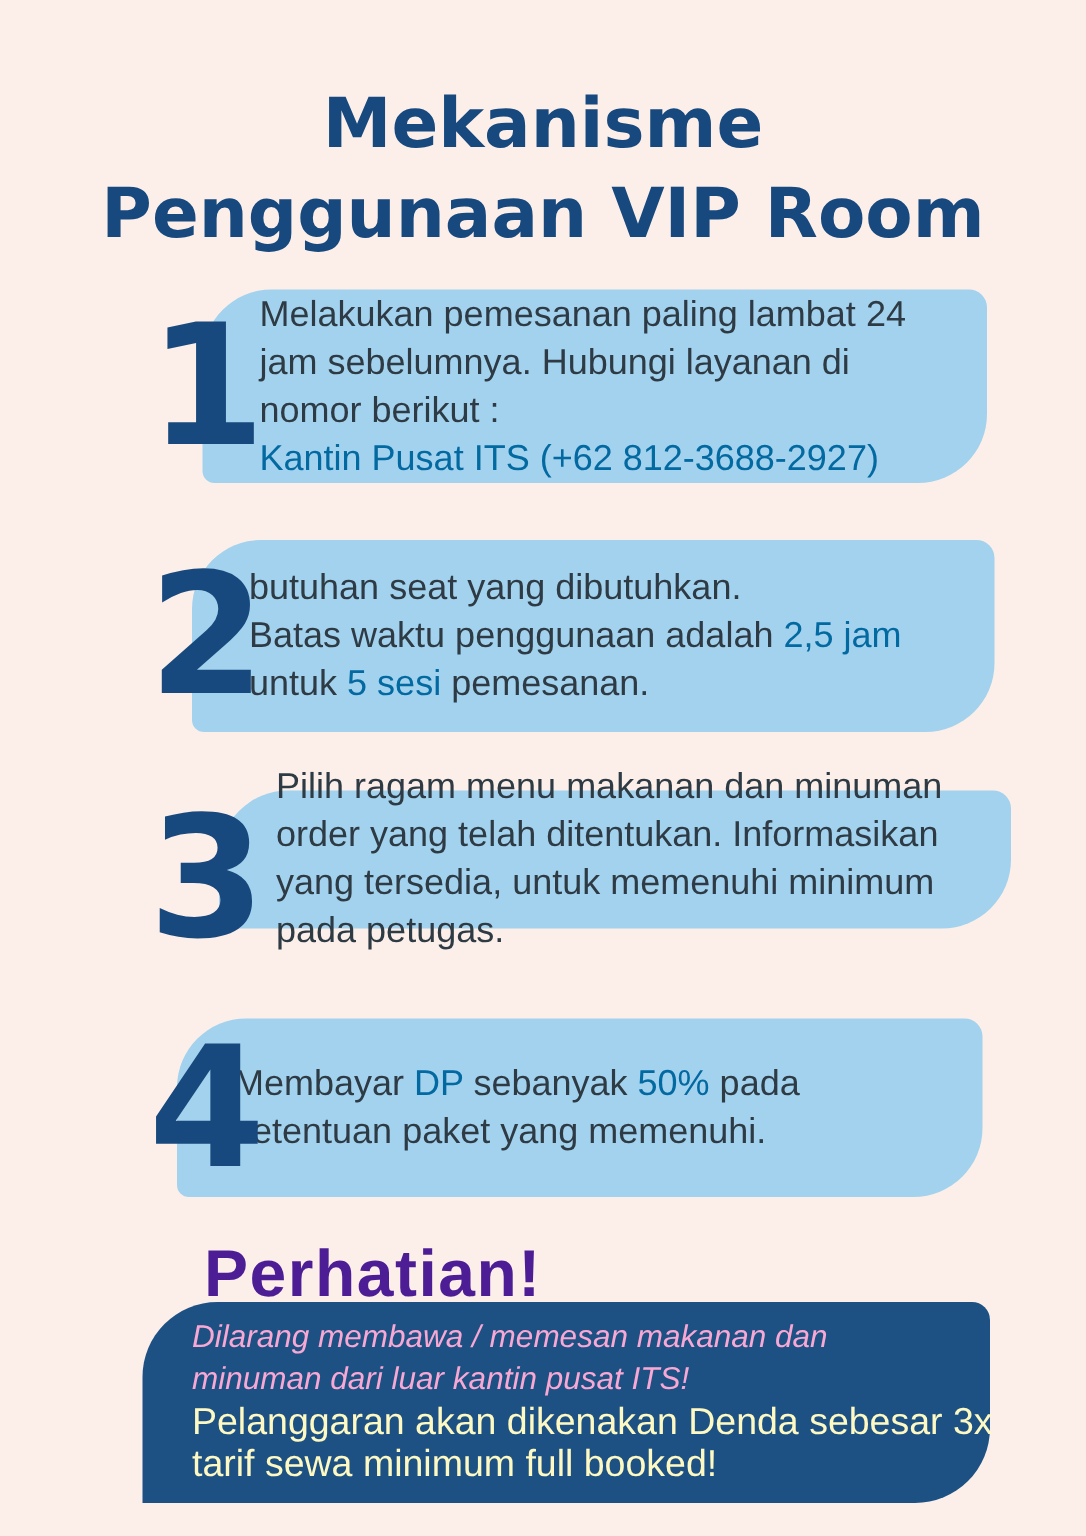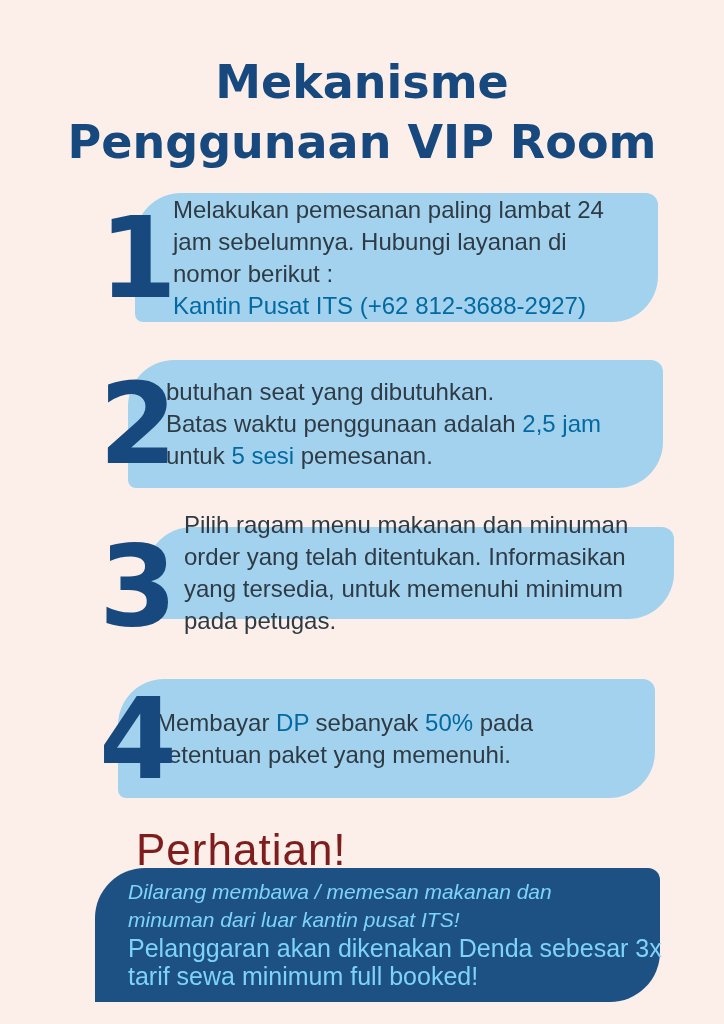--- a/index.html
+++ b/index.html
@@ -50,42 +50,42 @@
     z-index:2;
   }
   .num-1{top:193px;height:129px;}
   .num-2{top:360px;height:128px;}
   .num-3{top:527px;height:118px;}
   .num-4{top:679px;height:119px;}
   
   .attention-heading{
     position:absolute;left:136px;top:826px;
     font-size:44px;line-height:1.1;
-    font-weight:400;
+    font-weight:700;
     letter-spacing:1px;
-    color:#7f1d1d;
+    color:#4c1d95;
     z-index:1;
   }
   .notice-box{
     position:absolute;left:95px;top:868px;width:565px;height:134px;
     background:#1d5184;
     border-radius:50px 12px 50px 0;
     z-index:2;
     box-sizing:border-box;
     padding:10px 18px 0 33px;
   }
   .notice-small{
     font-size:21px;line-height:28px;
     font-style:italic;
-    color:#7dd3fc;
+    color:#f9a8d4;
     white-space:nowrap;
   }
   .notice-big{
     font-size:25px;line-height:28px;
-    color:#7dd3fc;
+    color:#fef9c3;
     white-space:nowrap;
   }
 </style>
 </head>
 <body>
 
 <div class="canvas">
 
   <div class="title">
     <div>Mekanisme</div>

